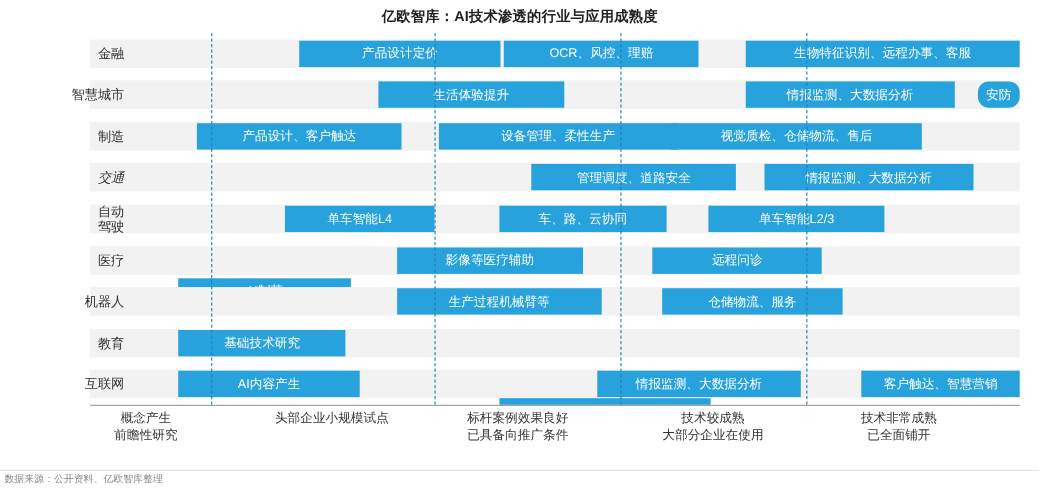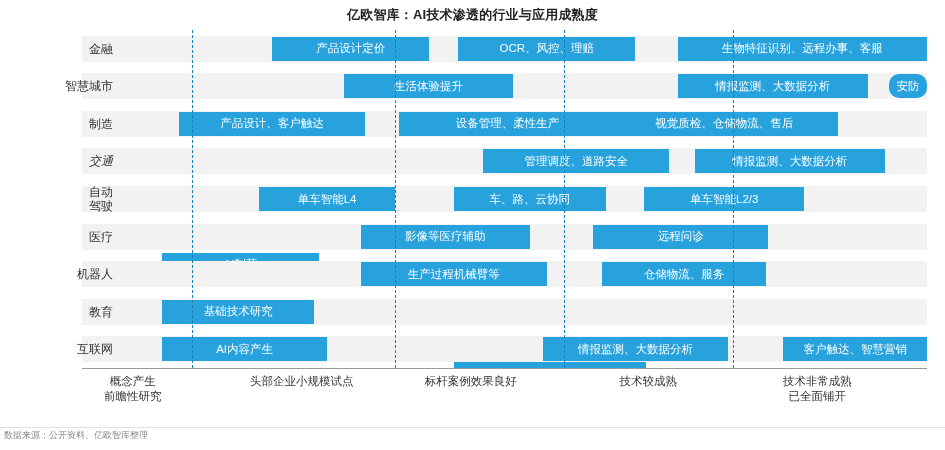--- a/index.html
+++ b/index.html
@@ -102,42 +102,42 @@
     background: #e2e2e2;
   }
 </style>
 </head>
 <body>
 
 <div id="chart-title">亿欧智库：AI技术渗透的行业与应用成熟度</div>
 
 <div id="plot">
     <div class="row" style="top: 5.77778px; height: 26px;"></div>
-    <div class="band" style="left: 190.125px; width: 157px; top: 6.77778px; height: 24px;">产品设计定价</div>
+    <div class="band" style="left: 190.125px; width: 183px; top: 6.77778px; height: 24px;">产品设计定价</div>
     <div class="band" style="left: 376.025px; width: 177.45px; top: 6.77778px; height: 24px;">OCR、风控、理赔</div>
     <div class="band" style="left: 595.725px; width: 249.275px; top: 6.77778px; height: 24px;">生物特征识别、远程办事、客服</div>
     <div class="row" style="top: 43.3333px; height: 26px;"></div>
     <div class="band" style="left: 261.95px; width: 169px; top: 44.3333px; height: 24px;">生活体验提升</div>
     <div class="band" style="left: 595.725px; width: 190.125px; top: 44.3333px; height: 24px;">情报监测、大数据分析</div>
     <div class="band" style="left: 806.975px; width: 38.025px; top: 44.3333px; height: 24px; border-radius: 10px;">安防</div>
     <div class="row" style="top: 80.8889px; height: 26px;"></div>
     <div class="band" style="left: 97.175px; width: 185.9px; top: 81.8889px; height: 24px;">产品设计、客户触达</div>
     <div class="band" style="left: 316.875px; width: 217px; top: 81.8889px; height: 24px;">设备管理、柔性生产</div>
     <div class="band" style="left: 528.125px; width: 228.15px; top: 81.8889px; height: 24px;">视觉质检、仓储物流、售后</div>
     <div class="row" style="top: 118.444px; height: 26px;"></div>
     <div class="band" style="left: 401.375px; width: 185.9px; top: 119.444px; height: 24px;">管理调度、道路安全</div>
     <div class="band" style="left: 612.625px; width: 190.125px; top: 119.444px; height: 24px;">情报监测、大数据分析</div>
     <div class="row" style="top: 156px; height: 26px;"></div>
     <div class="band" style="left: 177.45px; width: 135.2px; top: 157px; height: 24px;">单车智能L4</div>
     <div class="band" style="left: 371.8px; width: 152.1px; top: 157px; height: 24px;">车、路、云协同</div>
     <div class="band" style="left: 561.925px; width: 160.55px; top: 157px; height: 24px;">单车智能L2/3</div>
     <div class="row" style="top: 193.556px; height: 26px;"></div>
     <div class="band" style="left: 80.275px; width: 156.325px; top: 194.556px; height: 24px; margin-top: 28px;">AI制药</div>
     <div class="band" style="left: 278.85px; width: 169px; top: 194.556px; height: 24px;">影像等医疗辅助</div>
-    <div class="band" style="left: 511.225px; width: 175px; top: 194.556px; height: 24px;">远程问诊</div>
+    <div class="band" style="left: 511.225px; width: 154px; top: 194.556px; height: 24px;">远程问诊</div>
     <div class="row" style="top: 231.111px; height: 26px;"></div>
     <div class="band" style="left: 278.85px; width: 185.9px; top: 232.111px; height: 24px;">生产过程机械臂等</div>
     <div class="band" style="left: 519.675px; width: 164.775px; top: 232.111px; height: 24px;">仓储物流、服务</div>
     <div class="row" style="top: 268.667px; height: 26px;"></div>
     <div class="band" style="left: 80.275px; width: 152.1px; top: 269.667px; height: 24px;">基础技术研究</div>
     <div class="band" style="left: 371.8px; width: 192px; top: 269.667px; height: 24px; margin-top: 44px;">智慧教学、评价</div>
     <div class="row" style="top: 306.222px; height: 26px;"></div>
     <div class="band" style="left: 80.275px; width: 164.775px; top: 307.222px; height: 24px;">AI内容产生</div>
     <div class="band" style="left: 460.525px; width: 185.9px; top: 307.222px; height: 24px;">情报监测、大数据分析</div>
     <div class="band" style="left: 701.35px; width: 143.65px; top: 307.222px; height: 24px; text-align: right;">客户触达、智慧营销</div>
@@ -181,20 +181,22 @@
   </div>
 <div class="axis-label" style="left: 52.7px; width: 160px;">
     <div>概念产生</div>
     <div>前瞻性研究</div>
   </div>
 <div class="axis-label" style="left: 221.7px; width: 160px;">
     <div>头部企业小规模试点</div>
   </div>
 <div class="axis-label" style="left: 390.7px; width: 160px;">
     <div>标杆案例效果良好</div>
+    <div>已具备向推广条件</div>
   </div>
 <div class="axis-label" style="left: 568.15px; width: 160px;">
     <div>技术较成熟</div>
+    <div>大部分企业在使用</div>
   </div>
 <div class="axis-label" style="left: 737.15px; width: 160px;">
     <div>技术非常成熟</div>
     <div>已全面铺开</div>
   </div>
 
 </body></html>

